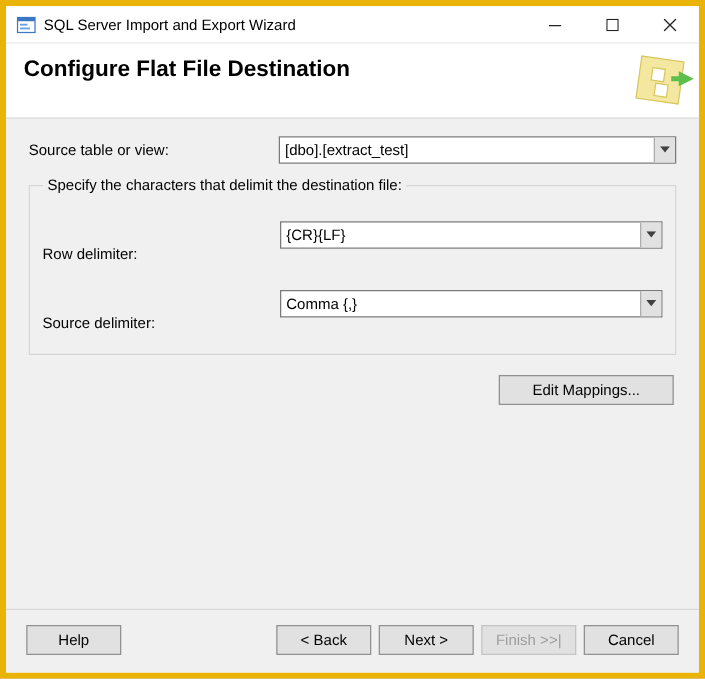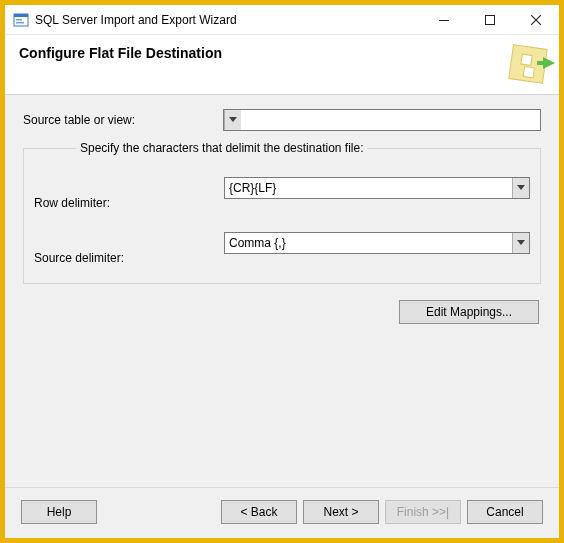--- a/index.html
+++ b/index.html
@@ -49,21 +49,21 @@
     height: 60px;
     background: #fff;
     border-bottom: 1px solid #d8d8d8;
     display: flex;
     align-items: flex-start;
     padding: 10px 8px 0 14px;
     position: relative;
   }
   .header-banner .heading {
     font-weight: bold;
-    font-size: 14px;
+    font-size: 18px;
     color: #000;
   }
   .header-icon {
     position: absolute;
     right: 4px; top: 6px;
     width: 52px; height: 48px;
   }
   .content {
     flex: 1;
     padding: 14px 18px 0 18px;
@@ -103,21 +103,20 @@
   }
   .drop svg { display: block; }
   fieldset.group {
     border: 1px solid #d6d6d6;
     margin: 6px 0 16px 0;
     padding: 10px 10px 8px 10px;
   }
   fieldset.group legend {
     padding: 0 4px;
     color: #000;
-    margin-left: 42px;
   }
   .group .label { width: 190px; margin-top: 31px; }
   .action-row {
     display: flex;
     justify-content: flex-end;
     gap: 8px;
     padding-right: 2px;
   }
   .btn {
     min-width: 112px;
@@ -188,20 +187,21 @@
         <path d="M52 22 L40 16 L40 20 L34 20 L34 24 L40 24 L40 28 Z" fill="#5bbf4a"></path>
       </svg>
     </div>
   </div>
 
   <div class="content">
 
     <div class="row">
       <div class="label">Source table or view:</div>
       <div class="combo">
+        <div class="value">[dbo].[extract_test]</div>
         <div class="drop">
           <svg width="8" height="6" viewBox="0 0 8 6">
               <path d="M0 0 L8 0 L4 5 Z" fill="#404040"></path>
             </svg>
         </div>
       </div>
     </div>
 
     <fieldset class="group">
       <legend>Specify the characters that delimit the destination file:</legend>

